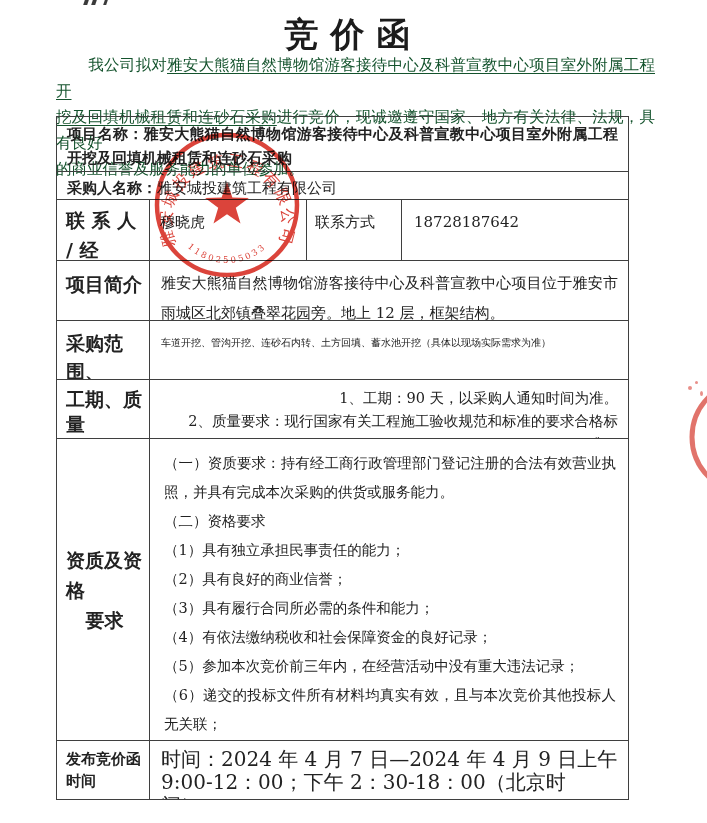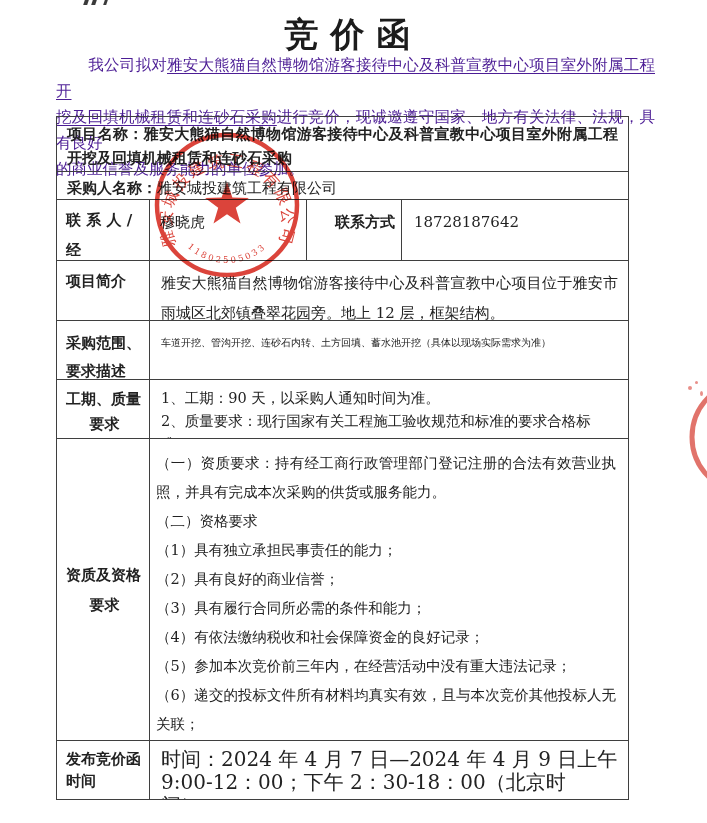--- a/index.html
+++ b/index.html
@@ -7,59 +7,59 @@
     position:relative;width:707px;height:823px;background:#ffffff;
     overflow:hidden;font-family:"DejaVu Serif","Liberation Serif",serif;
     color:#222;margin:0 auto;
   }
   .title{
     position:absolute;top:12px;left:0;right:0;text-align:center;
     font-size:34px;font-weight:600;letter-spacing:12px;color:#1c1c1c;
   }
   .intro{
     position:absolute;left:56px;top:52px;width:599px;
-    font-size:15.5px;line-height:26px;text-align:justify;color:#4c1d95;
+    font-size:15.5px;line-height:26px;text-align:justify;color:#14532d;
   }
   .ind{display:inline-block;width:32px;}
   .ul{ text-decoration:underline; text-underline-offset:3px; }
   
   .tbl{
     position:absolute;left:56px;top:116px;width:573px;
     border:1px solid #3f3f3f;box-sizing:border-box;background:transparent;
     font-size:15px;
   }
   .row{display:flex;border-top:1px solid #3f3f3f;box-sizing:border-box;}
   .row.first{border-top:none;}
   .cell{box-sizing:border-box;border-left:1px solid #3f3f3f;overflow:hidden;}
   .cell.first{border-left:none;}
-  .lab{width:92px;flex:0 0 92px;font-weight:bold;padding:8px 6px 0 9px;font-size:15px;}
+  .lab{width:92px;flex:0 0 92px;font-weight:bold;padding:8px 6px 0 9px;font-size:19px;}
   .lab .l2c{text-align:center;}
   .grow{flex:1 1 auto;}
   .r1{height:54px;}
   .r1 .cell{padding:5px 10px 0 10px;font-weight:bold;line-height:24px;text-align:justify;}
   .r2{height:28px;align-items:center;}
   .r2 .cell{padding:4px 10px 0 10px;line-height:20px;}
   .r2 b{font-weight:bold;}
   .r3{height:61px;}
   .r3 .lab{line-height:30px;padding-top:5px;}
   .c-name{width:157px;flex:0 0 157px;padding:13px 8px 0 10px;}
-  .c-mlab{width:95px;flex:0 0 95px;padding:13px 6px 0 28px;font-weight:bold;}
+  .c-mlab{width:95px;flex:0 0 95px;padding:13px 6px 0 8px;font-weight:normal;}
   .c-phone{padding:13px 8px 0 12px;font-family:"DejaVu Serif","Liberation Serif",serif;}
   .r4{height:60px;}
   .r4 .lab{padding-top:11px;}
   .r4 .grow{padding:7px 10px 0 11px;line-height:30px;text-align:justify;}
   .r5{height:59px;}
   .r5 .lab{line-height:28px;padding-top:8px;}
   .r5 .grow{padding:7px 10px 0 11px;line-height:30px;font-size:10px;text-align:justify;}
   .r6{height:59px;}
   .r6 .lab{line-height:25px;padding-top:7px;}
-  .r6 .grow{padding:7px 10px 0 11px;line-height:23px;font-size:14.5px;}
+  .r6 .grow{padding:7px 10px 0 11px;line-height:23px;font-size:14.5px;text-align:right;}
   .r7{height:302px;}
   .r7 .lab{display:flex;flex-direction:column;justify-content:center;padding-top:0;line-height:30px;}
-  .r7 .grow{padding:10px 12px 0 6px;}
+  .r7 .grow{padding:10px 12px 0 14px;}
   .r7 .grow p{margin:0;font-size:14.5px;line-height:29px;text-align:justify;}
   .r8{height:59px;}
   .r8 .lab{line-height:22px;padding-top:7px;font-size:15px;}
   .r8 .grow{padding:7px 10px 0 11px;line-height:23px;font-size:20px;}
   
   .stamp{
     position:absolute;left:150px;top:128px;width:154px;height:154px;
     mix-blend-mode:multiply;opacity:.92;z-index:5;pointer-events:none;
   }
   .stamp2{

